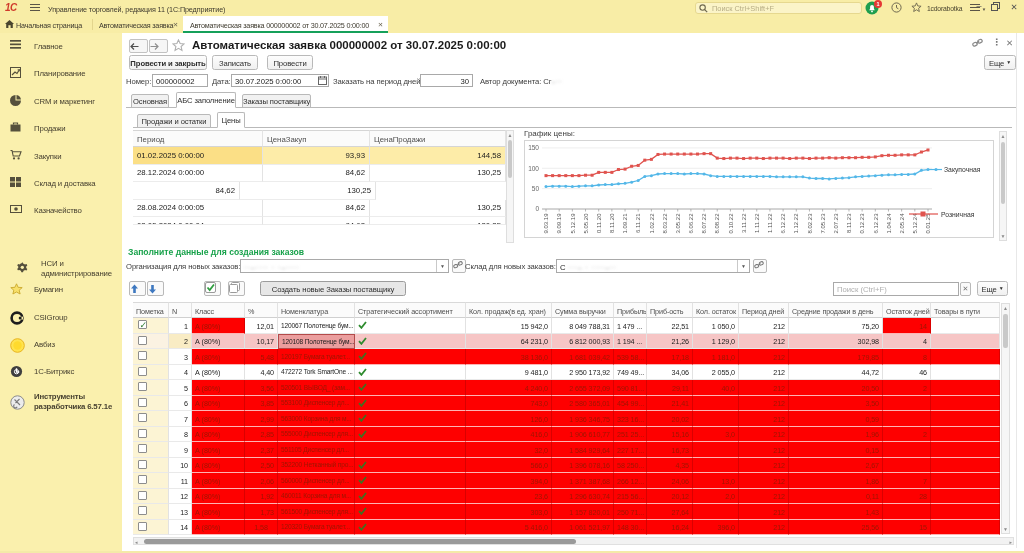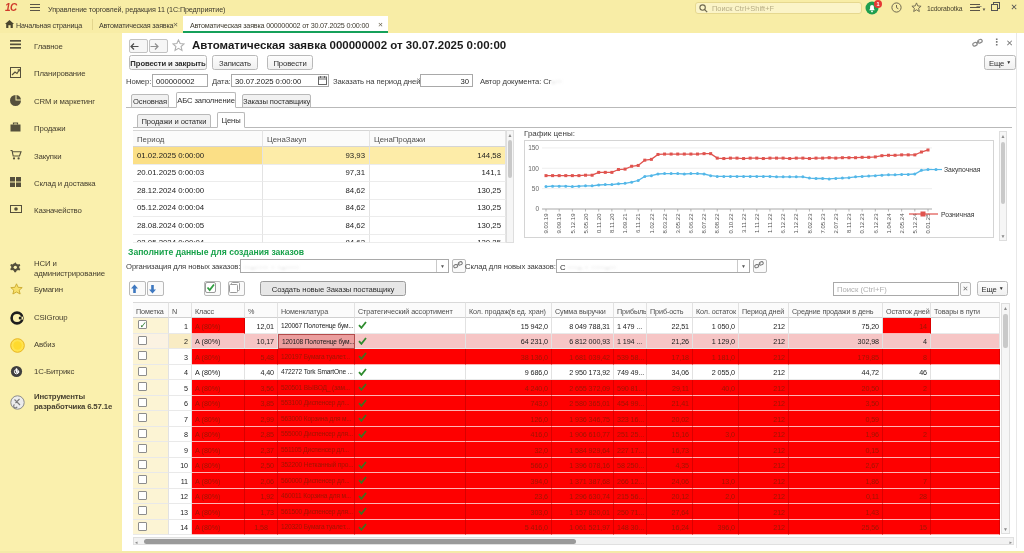--- a/index.html
+++ b/index.html
@@ -235,21 +235,21 @@
       </div>
       <div class="side-item" style="top: 171.4px; height: 14px;">
         <span class="ic" style="top: 0px;">
           <svg width="12" height="10" viewBox="0 0 12 10">
             <rect x="0.5" y="1.5" width="11" height="7" fill="none" stroke="#55503c"></rect>
             <circle cx="6" cy="5" r="1.8" fill="#55503c"></circle>
           </svg>
         </span>
         <span class="lbl" style="top: 2px;">Казначейство</span>
       </div>
-      <div class="side-item" style="top: 224px; height: 24px;">
+      <div class="side-item" style="top: 224px; height: 24px; margin-left: 7px;">
         <span class="ic" style="top: 5px;">
           <svg width="11" height="11" viewBox="0 0 12 12">
             <path fill="#55503c" d="M6 0.3 L7 2 A4.2 4.2 0 0 1 8.8 2.8 L10.7 2.3 L11.6 4.1 L10.3 5.4 A4.2 4.2 0 0 1 10.3 6.9 L11.6 8.2 L10.7 9.9 L8.8 9.4 A4.2 4.2 0 0 1 7.1 10.3 L6.6 12 L4.6 12 L4.1 10.2 A4.2 4.2 0 0 1 2.4 9.3 L0.6 9.8 L-0.3 8.1 L1 6.8 A4.2 4.2 0 0 1 1 5.3 L-0.2 4 L0.7 2.3 L2.5 2.8 A4.2 4.2 0 0 1 4.3 1.9 Z" transform="scale(0.93) translate(0.5,0)"></path>
             <circle cx="5.8" cy="5.8" r="1.8" fill="#faf0ad"></circle>
           </svg>
         </span>
         <span class="lbl" style="top: 2px;">НСИ и
 администрирование</span>
       </div>
       <div class="side-item" style="top: 250px; height: 14px;">
@@ -366,31 +366,25 @@
           <div class="pcell" style="width: 130px; height: 17px;">Период</div>
           <div class="pcell" style="width: 107px; height: 17px;">ЦенаЗакуп</div>
           <div class="pcell" style="width: 136px; height: 17px;">ЦенаПродажи</div>
         </div>
         <div class="prow sel">
           <div class="pcell" style="width: 130px; height: 17.5px;">01.02.2025 0:00:00</div>
           <div class="pcell r" style="width: 107px; height: 17.5px;">93,93</div>
           <div class="pcell r" style="width: 136px; height: 17.5px;">144,58</div>
         </div>
         <div class="prow">
-          <div class="pcell" style="width: 130px; height: 17.5px;">20.01.2025 0:00:03</div>
-          <div class="pcell r" style="width: 107px; height: 17.5px;">97,31</div>
-          <div class="pcell r" style="width: 136px; height: 17.5px;">141,1</div>
-        </div>
-        <div class="prow">
           <div class="pcell" style="width: 130px; height: 17.5px;">28.12.2024 0:00:00</div>
           <div class="pcell r" style="width: 107px; height: 17.5px;">84,62</div>
           <div class="pcell r" style="width: 136px; height: 17.5px;">130,25</div>
         </div>
         <div class="prow">
-          <div class="pcell" style="width: 130px; height: 17.5px;">05.12.2024 0:00:04</div>
           <div class="pcell r" style="width: 107px; height: 17.5px;">84,62</div>
           <div class="pcell r" style="width: 136px; height: 17.5px;">130,25</div>
         </div>
         <div class="prow">
           <div class="pcell" style="width: 130px; height: 17.5px;">28.08.2024 0:00:05</div>
           <div class="pcell r" style="width: 107px; height: 17.5px;">84,62</div>
           <div class="pcell r" style="width: 136px; height: 17.5px;">130,25</div>
         </div>
         <div class="prow">
           <div class="pcell" style="width: 130px; height: 8px;">02.05.2024 0:00:04</div>
@@ -741,21 +735,21 @@
         </div>
         <div class="brow">
           <div class="bcell mark" style="width: 36px; padding-top: 2px; padding-left: 5px;"><span class="cb" style="display: inline-block;"></span></div>
           <div class="bcell r ncol" style="width: 23px;">4</div>
           <div class="bcell data" style="width: 53px;">А (80%)</div>
           <div class="bcell r data" style="width: 33px;">4,40</div>
           <div class="bcell nom data" style="width: 77px;">472272 Tork SmartOne ...</div>
           <div class="bcell data" style="width: 111px; padding-top: 3px;"><span><svg width="9" height="8" viewBox="0 0 9 8">
                 <path d="M1 4.2 L3.4 6.8 L8 1" fill="none" stroke="#2e8b2e" stroke-width="1.8"></path>
               </svg></span></div>
-          <div class="bcell r data" style="width: 86px;">9 686,0</div>
+          <div class="bcell r data" style="width: 86px;">9 481,0</div>
           <div class="bcell r data" style="width: 62px;">2 950 173,92</div>
           <div class="bcell data" style="width: 33px;">749 49...</div>
           <div class="bcell r data" style="width: 46px;">34,06</div>
           <div class="bcell r data" style="width: 46px;">2 055,0</div>
           <div class="bcell r data" style="width: 50px;">212</div>
           <div class="bcell r data" style="width: 94px;">44,72</div>
           <div class="bcell r data" style="width: 48px;">46</div>
           <div class="bcell data" style="width: 69px;"></div>
         </div>
         <div class="brow redrow">

